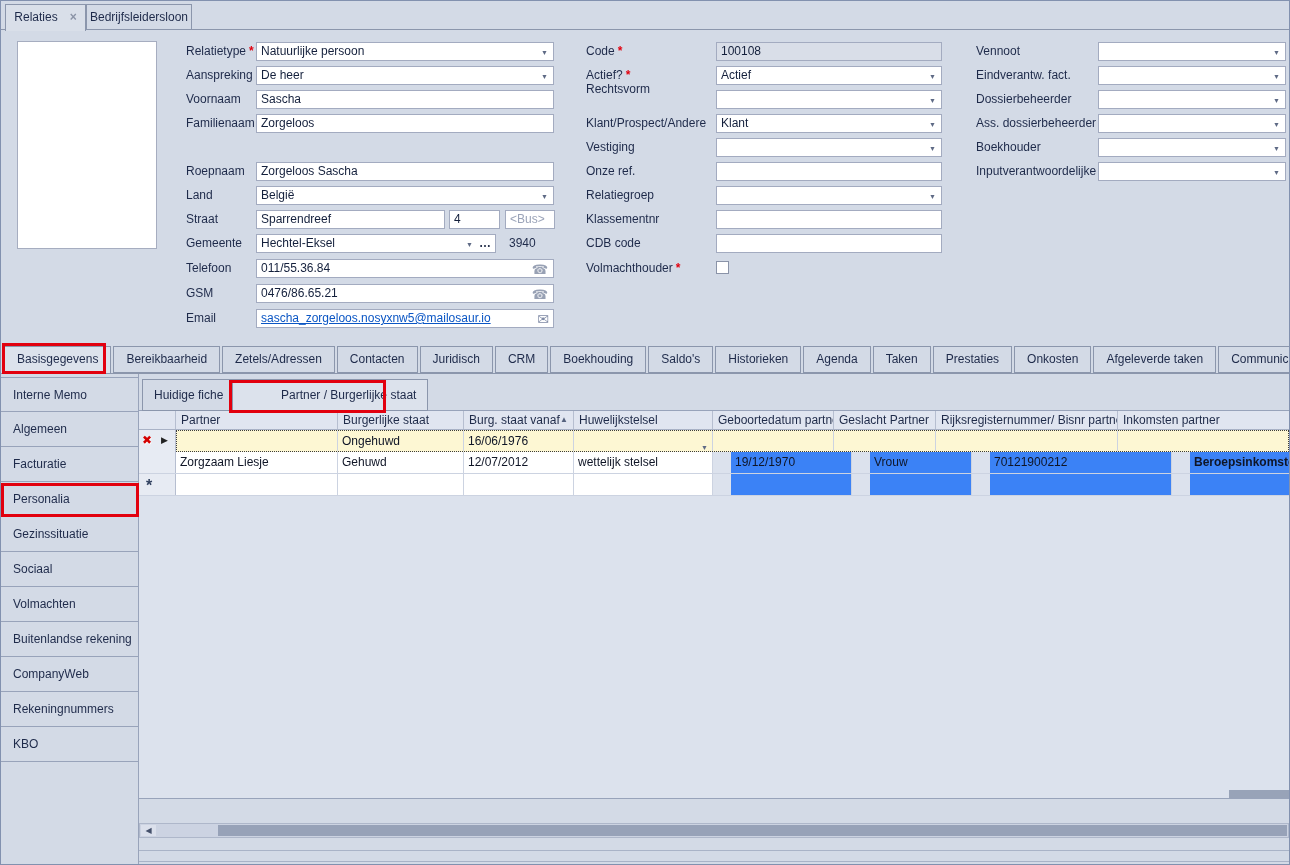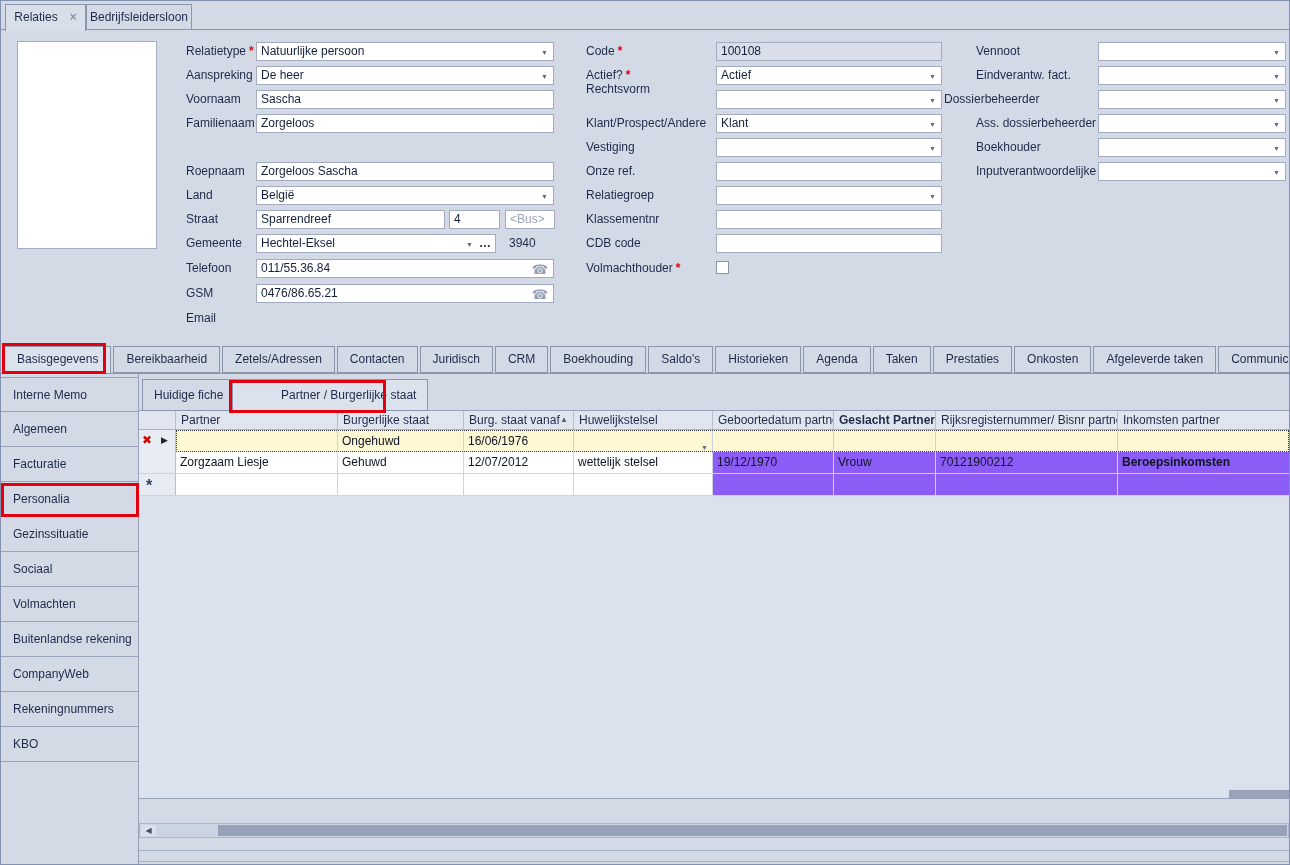--- a/index.html
+++ b/index.html
@@ -50,21 +50,21 @@
   .ghead { display:flex; height:19px; background:#e0e5f0; border-bottom:1px solid #a9b2c6; }
   .gh { flex:0 0 auto; padding-left:5px; line-height:18px; border-right:1px solid #b6bed0; color:#1f2b49; overflow:hidden; white-space:nowrap; }
   .sorticon { float:right; font-size:8px; color:#55627e; margin:0 5px 0 2px; line-height:18px; }
   .grow { display:flex; height:22px; }
   .grow.bordered { border-bottom:1px solid #ccd3e1; }
   .gind { flex:0 0 37px; border-right:1px solid #b6bed0; background:#e7ebf3; position:relative; }
   .rowline { flex:1; display:flex; }
   .rowline.focusrow { border:1px dotted #3c3c3c; background:#fdf7d3; }
   .gc { flex:0 0 auto; padding:0 4px; line-height:20px; border-right:1px solid #ccd3e1; overflow:hidden; white-space:nowrap; color:#0f1526; }
   .gc.white { background:#ffffff; }
-  .gc.rocell { background:#8b5cf6; }
+  .gc.rocell { background:#3b82f6;margin-left:18px; }
   .gc.grow1 { flex:1 1 auto;font-weight:bold; }
   .cellarrow { float:right; font-size:7px; color:#5e6a85; margin-top:7px; }
   .errx { position:absolute; left:3px; top:3px; color:#d40000; font-weight:bold; font-size:12px; text-shadow:0.5px 0.5px 0 #fff; }
   .curarrow { position:absolute; left:22px; top:5px; color:#222222; font-size:9px; }
   .newstar { position:absolute; left:7px; top:3px; color:#30405f; font-size:16px; font-weight:bold; }
   .gridhthumb { position:absolute; right:0; bottom:0; width:60px; height:8px; background:#98a3b8; }
 
   
   .hscroll { position:absolute; left:138px; top:822px; right:0; height:15px; background:#ccd3e2; border:1px solid #aeb7ca; }
   .harrow { position:absolute; left:1px; top:1px; width:15px; height:11px; background:#dbe0ec; text-align:center; line-height:11px; font-size:8px; color:#44506b; }
@@ -118,20 +118,21 @@
     <div class="ctl" style="left:255px;top:204px;width:240px;"><span>Hechtel-Eksel</span><span class="arrow combo-arrow-inset">▼</span><span class="ellip">…</span></div>
     <span class="pcode" style="left:508px;top:204px;">3940</span>
 
     <span class="flabel" style="left:185px;top:229px;">Telefoon</span>
     <div class="ctl" style="left:255px;top:229px;width:298px;"><span>011/55.36.84</span><span class="phoneicon">☎</span></div>
 
     <span class="flabel" style="left:185px;top:254px;">GSM</span>
     <div class="ctl" style="left:255px;top:254px;width:298px;"><span>0476/86.65.21</span><span class="phoneicon">☎</span></div>
 
     <span class="flabel" style="left:185px;top:279px;">Email</span>
+    <div class="ctl" style="left:255px;top:279px;width:298px;"><span class="emaillink">sascha_zorgeloos.nosyxnw5@mailosaur.io</span><span class="mailicon">✉</span></div>
 
     <span class="flabel" style="left:585px;top:12px;"><span>Code</span><span class="req">*</span></span>
     <div class="ctl ro" style="left:715px;top:12px;width:226px;"><span>100108</span></div>
 
     <span class="flabel" style="left:585px;top:36px;"><span>Actief?</span><span class="req">*</span></span>
     <div class="ctl" style="left:715px;top:36px;width:226px;"><span>Actief</span><span class="arrow">▼</span></div>
 
     <span class="flabel" style="left:585px;top:50px;">Rechtsvorm</span>
     <div class="ctl" style="left:715px;top:60px;width:226px;"><span></span><span class="arrow">▼</span></div>
 
@@ -155,21 +156,21 @@
 
     <span class="flabel" style="left:585px;top:229px;"><span>Volmachthouder</span><span class="req">*</span></span>
     <div class="cb" style="left:715px;top:231px;"></div>
 
     <span class="flabel" style="left:975px;top:12px;">Vennoot</span>
     <div class="ctl" style="left:1097px;top:12px;width:188px;"><span></span><span class="arrow">▼</span></div>
 
     <span class="flabel" style="left:975px;top:36px;text-align:center;">Eindverantw. fact.</span>
     <div class="ctl" style="left:1097px;top:36px;width:188px;"><span></span><span class="arrow">▼</span></div>
 
-    <span class="flabel" style="left:943px;top:60px;">Dossierbeheerder</span>
+    <span class="flabel" style="left:975px;top:60px;">Dossierbeheerder</span>
     <div class="ctl" style="left:1097px;top:60px;width:188px;"><span></span><span class="arrow">▼</span></div>
 
     <span class="flabel" style="left:975px;top:84px;">Ass. dossierbeheerder</span>
     <div class="ctl" style="left:1097px;top:84px;width:188px;"><span></span><span class="arrow">▼</span></div>
 
     <span class="flabel" style="left:975px;top:108px;">Boekhouder</span>
     <div class="ctl" style="left:1097px;top:108px;width:188px;"><span></span><span class="arrow">▼</span></div>
 
     <span class="flabel" style="left:975px;top:132px;">Inputverantwoordelijke</span>
     <div class="ctl" style="left:1097px;top:132px;width:188px;"><span></span><span class="arrow">▼</span></div>
@@ -214,21 +215,21 @@
   </div>
 
   <div class="grid">
     <div class="ghead">
       <div class="gh" style="flex-basis:37px;"></div>
       <div class="gh" style="flex-basis:162px;">Partner</div>
       <div class="gh" style="flex-basis:126px;">Burgerlijke staat</div>
       <div class="gh" style="flex-basis:110px;"><span class="sorticon">▲</span><span>Burg. staat vanaf</span></div>
       <div class="gh" style="flex-basis:139px;">Huwelijkstelsel</div>
       <div class="gh" style="flex-basis:121px;">Geboortedatum partner</div>
-      <div class="gh" style="flex-basis:102px;font-weight:bold;">Geslacht Partner</div>
+      <div class="gh" style="flex-basis:102px;">Geslacht Partner</div>
       <div class="gh" style="flex-basis:182px;">Rijksregisternummer/ Bisnr partner</div>
       <div class="gh grow1" style="flex:1 1 auto;border-right:none;">Inkomsten partner</div>
     </div>
 
     <div class="grow">
       <div class="gind">
         <span class="errx">✖</span>
         <span class="curarrow">▶</span>
       </div>
       <div class="rowline focusrow">

